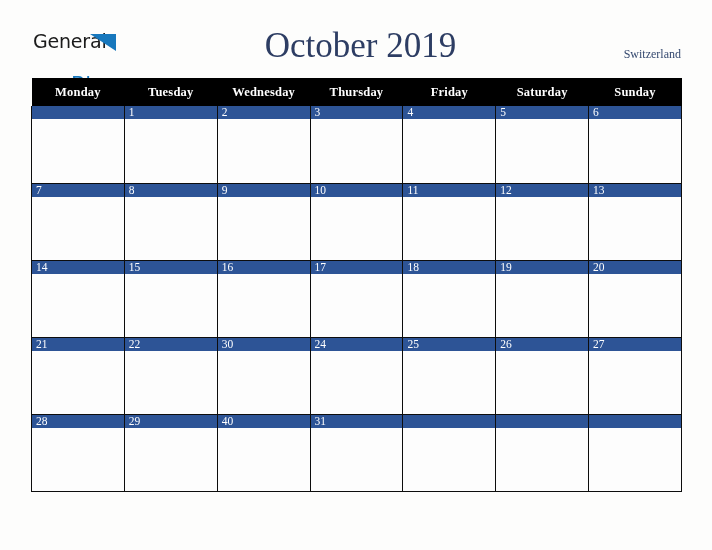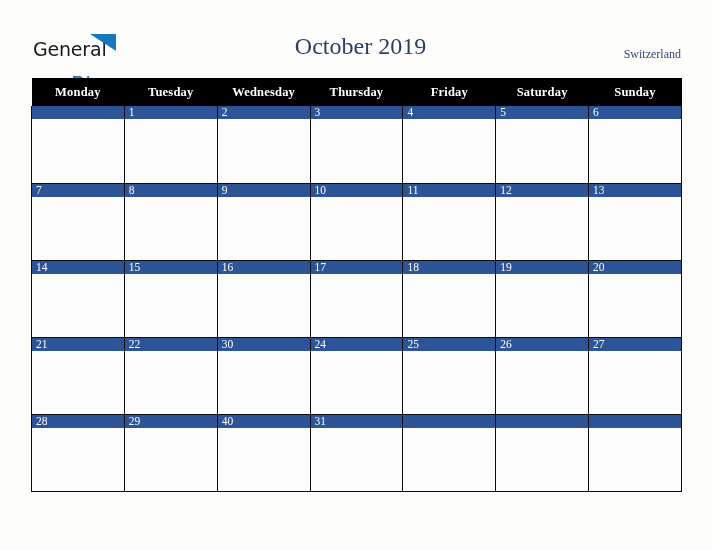--- a/index.html
+++ b/index.html
@@ -41,21 +41,20 @@
   .logo-line1 {
     position: absolute;
     left: 0;
     top: 0;
     font-family: "DejaVu Sans", sans-serif;
     font-size: 19px;
     letter-spacing: -0.2px;
     color: #1b1b1b;
     line-height: 20px;
     white-space: nowrap;
-    margin-top: 8px;
   }
   .logo-triangle {
     position: absolute;
     left: 57px;
     top: 3px;
     width: 0;
     height: 0;
     border-top: 17px solid #1878bd;
     border-right: 0 solid transparent;
     border-left: 26px solid transparent;
@@ -74,21 +73,21 @@
   }
 
   
   .title {
     position: absolute;
     left: 0;
     top: 26px;
     width: 712px;
     text-align: center;
     font-family: "Liberation Serif", serif;
-    font-size: 24px;
+    font-size: 35px;
     font-weight: 400;
     color: #2d3d63;
     line-height: 40px;
     white-space: nowrap;
     padding-left: 9px;
   }
 
   
   .region {
     position: absolute;

